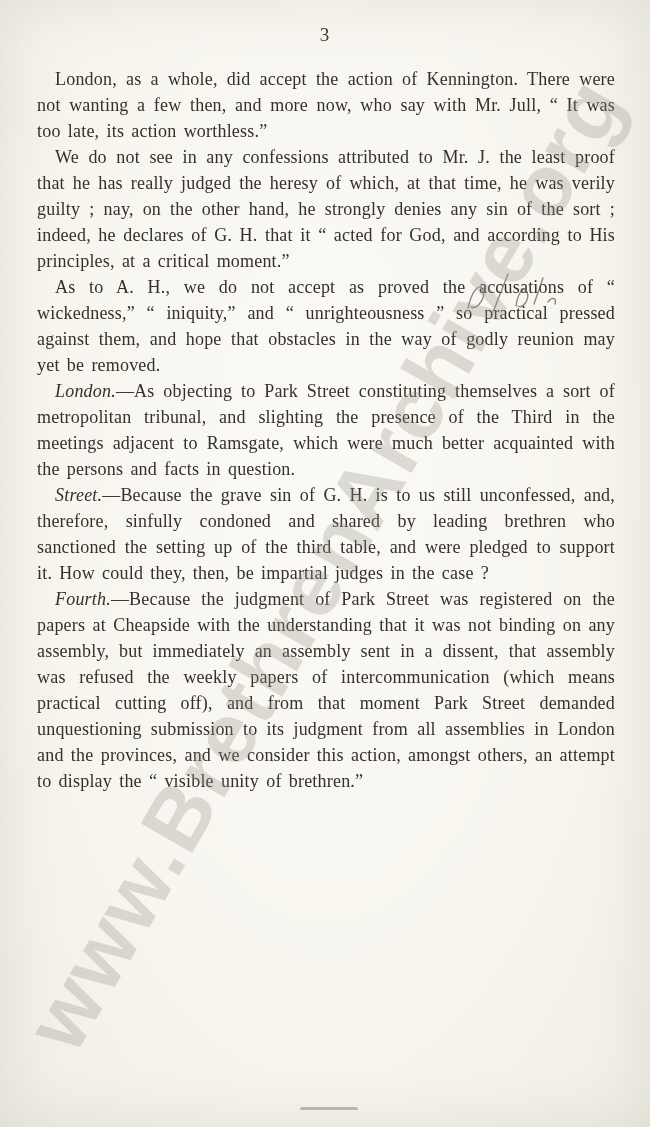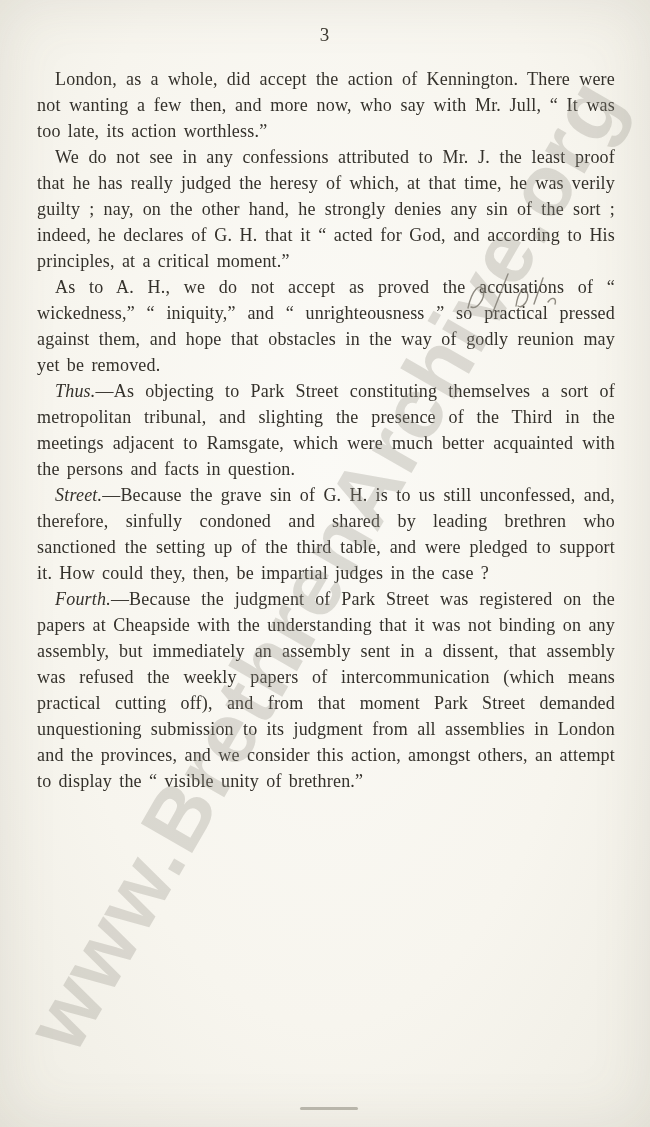--- a/index.html
+++ b/index.html
@@ -59,21 +59,21 @@
 <body>
 
 <div class="page">
 
   <div class="page-number">3</div>
 
   <div class="body-text">
     <p><span>London, as a whole, did accept the action of Kennington. There were not wanting a few then, and more now, who say with Mr. Jull, “ It was too late, its action worthless.”</span></p>
     <p><span>We do not see in any confessions attributed to Mr. J. the least proof that he has really judged the heresy of which, at that time, he was verily guilty ; nay, on the other hand, he strongly denies any sin of the sort ; indeed, he declares of G. H. that it “ acted for God, and according to His principles, at a critical moment.”</span></p>
     <p><span>As to A. H., we do not accept as proved the accusations of “ wickedness,” “ iniquity,” and “ unrighteousness ” so practical pressed against them, and hope that obstacles in the way of godly reunion may yet be removed.</span></p>
-    <p><span class="lead">Thus.</span><span>—As objecting to Park Street constituting themselves a sort of metropolitan tribunal, and slighting the presence of the Third in the meetings adjacent to Ramsgate, which were much better acquainted with the persons and facts in question.</span></p>
+    <p><span class="lead">London.</span><span>—As objecting to Park Street constituting themselves a sort of metropolitan tribunal, and slighting the presence of the Third in the meetings adjacent to Ramsgate, which were much better acquainted with the persons and facts in question.</span></p>
     <p><span class="lead">Street.</span><span>—Because the grave sin of G. H. is to us still unconfessed, and, therefore, sinfully condoned and shared by leading brethren who sanctioned the setting up of the third table, and were pledged to support it.  How could they, then, be impartial judges in the case ?</span></p>
     <p><span class="lead">Fourth.</span><span>—Because the judgment of Park Street was registered on the papers at Cheapside with the understanding that it was not binding on any assembly, but immediately an assembly sent in a dissent, that assembly was refused the weekly papers of intercommunication (which means practical cutting off), and from that moment Park Street demanded unquestioning submission to its judgment from all assemblies in London and the provinces, and we consider this action, amongst others, an attempt to display the “ visible unity of brethren.”</span></p>
   </div>
 
   <svg class="annotation" viewBox="0 0 110 52" xmlns="http://www.w3.org/2000/svg">
     <g fill="none" stroke="#6b665c" stroke-width="1.4" stroke-linecap="round">
       <path d="M8,40 C12,22 20,14 23,22 C26,30 17,42 11,39"></path>
       <path d="M33,44 L48,6"></path>
       <path d="M56,38 C58,24 64,17 67,24 C70,31 63,41 58,38"></path>
       <path d="M74,36 L83,10"></path>

